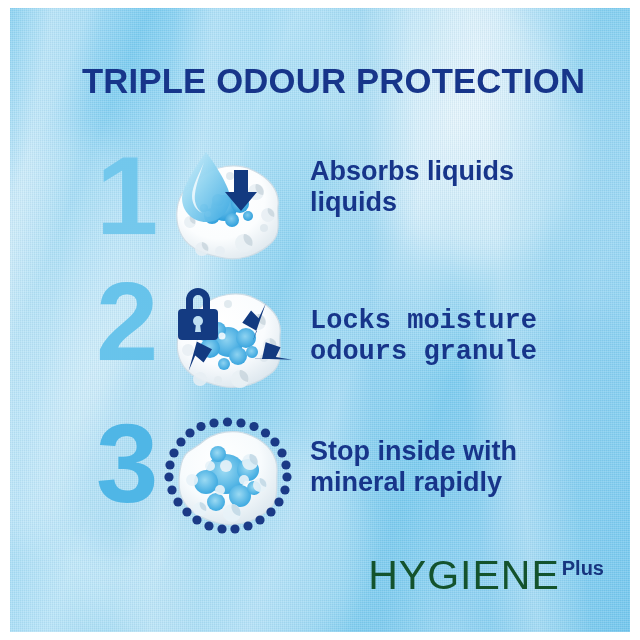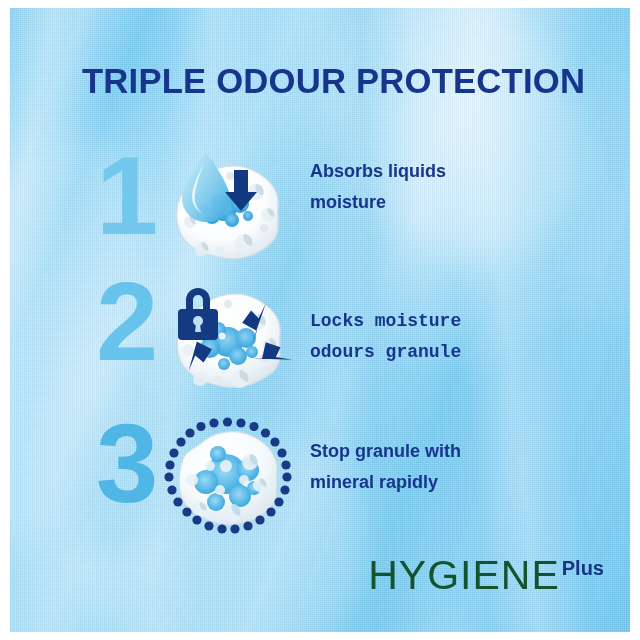--- a/index.html
+++ b/index.html
@@ -69,21 +69,21 @@
     user-select:none;
   }
   .row1 .numeral{color:#6ec6ec;opacity:.92;}
   .row2 .numeral{color:#63c2eb;opacity:.95;}
   .row3 .numeral{color:#4fb6e6;opacity:1;}
 
   .art{position:absolute;left:160px;top:0;width:135px;height:126px;}
 
   .copy{
     position:absolute;left:310px;top:10px;width:300px;
-    font-size:18px;line-height:31px;font-weight:bold;color:#17358a;
+    font-size:27px;line-height:31px;font-weight:bold;color:#17358a;
     font-family:"Liberation Sans",sans-serif;
   }
   .row2 .copy{top:34px;font-family:Liberation Mono, monospace;}
   .row3 .copy{top:22px;}
   .copy div{white-space:nowrap;}
 
   
   .logo{
     position:absolute;right:36px;bottom:44px;
     display:flex;align-items:flex-start;color:#16357f;
@@ -179,21 +179,21 @@
         </g>
 
         <g fill="#133a80">
           <path d="M74 24 h14 v22 h9 l-16 19 l-16 -19 h9 Z"></path>
         </g>
       </svg>
     </div>
 
     <div class="copy">
       <div>Absorbs liquids</div>
-      <div>moisture</div>
+      <div>liquids</div>
     </div>
   </div>
 
   <div class="row row2">
     <div class="numeral">2</div>
 
     <div class="art">
       <svg viewBox="0 0 135 126" width="135" height="126">
         <defs>
           <radialGradient id="gran2" cx="42%" cy="32%" r="72%">
@@ -335,21 +335,21 @@
           <circle cx="14" cy="39" r="4.6"></circle>
             <circle cx="21" cy="28" r="4.6"></circle>
           <circle cx="30" cy="19" r="4.6"></circle>
             <circle cx="41" cy="12.5" r="4.6"></circle>
           <circle cx="54" cy="9" r="4.6"></circle>
         </g>
       </svg>
     </div>
 
     <div class="copy">
-      <div>Stop granule with</div>
+      <div>Stop inside with</div>
       <div>mineral rapidly</div>
     </div>
   </div>
 
   <div class="logo">
     <span class="logo-main">HYGIENE</span>
     <span class="logo-sup">Plus</span>
   </div>
 
 </div>

